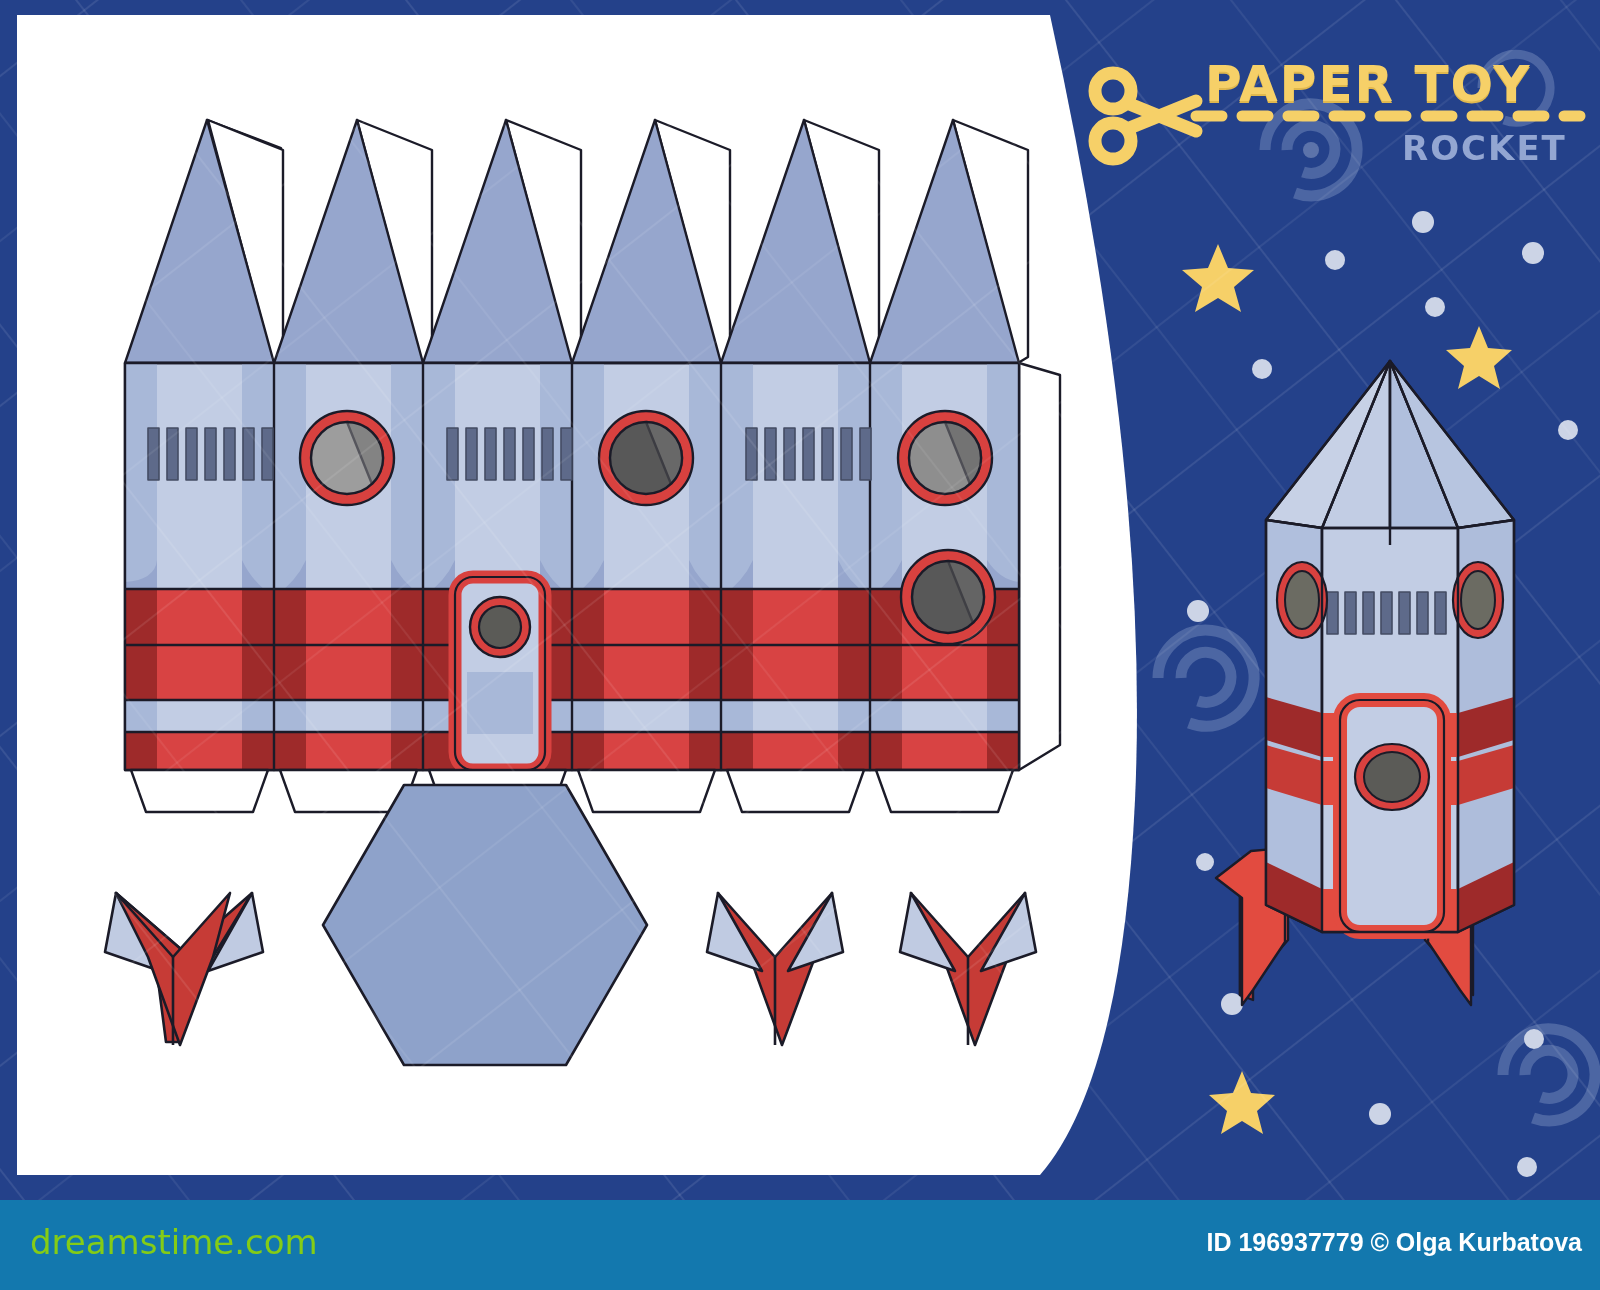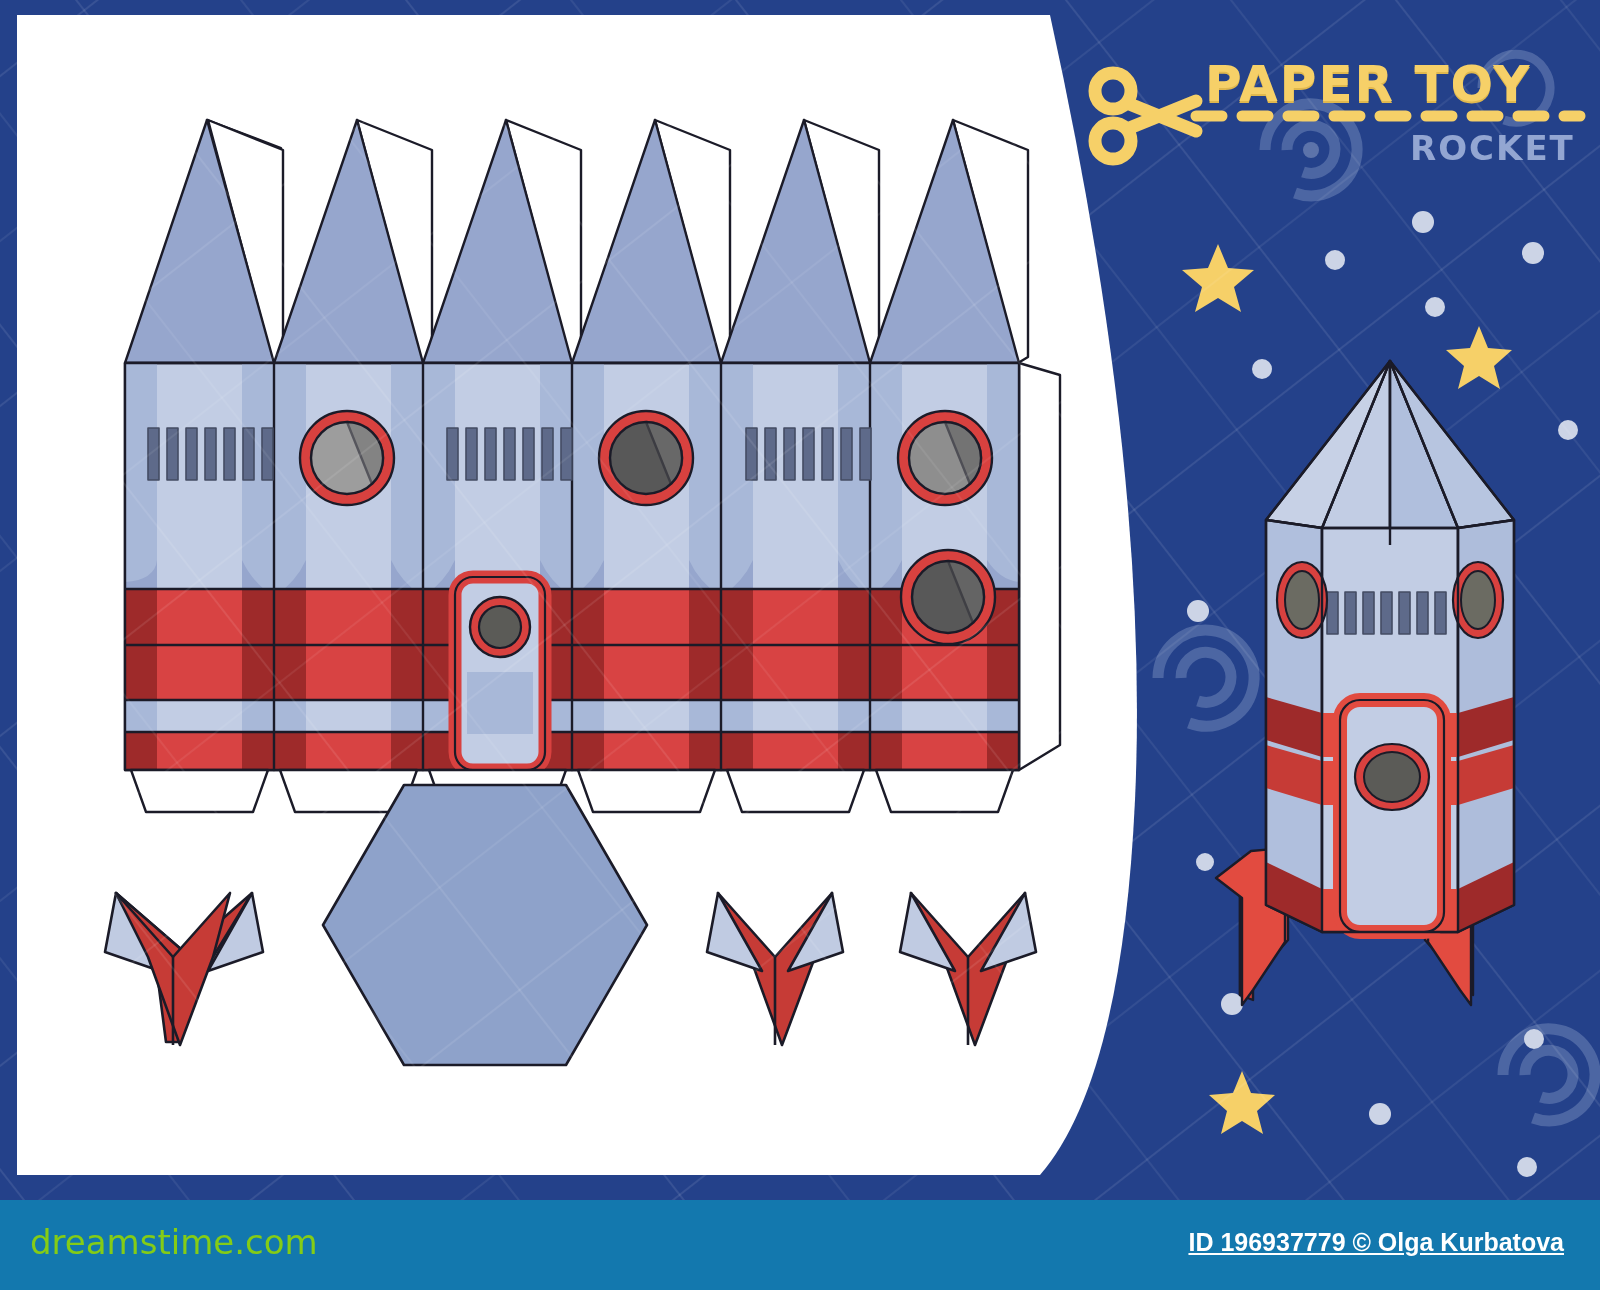--- a/index.html
+++ b/index.html
@@ -13,32 +13,31 @@
   svg.layer{position:absolute;left:0;top:0;width:1600px;height:1290px;display:block;}
   #title-paper-toy{
     position:absolute; left:1205px; top:55px;
     font-size:50px; font-weight:bold; letter-spacing:2px;
     color:#f6d068; font-family:"DejaVu Sans", sans-serif;
     text-shadow:0 2px 0 #e0b84e;
   }
   #title-rocket{
     position:absolute; left:1402px; top:128px;
     font-size:34px; font-weight:bold; letter-spacing:2px;
-    color:#93a6d2; font-family:"DejaVu Sans", sans-serif;margin-left:8px;
+    color:#93a6d2; font-family:"DejaVu Sans", sans-serif;
   }
   #dt-logo{
     position:absolute; left:30px; top:1222px;
     font-size:34px; color:#84cc16; letter-spacing:0px;
     font-family:"DejaVu Sans", sans-serif;
   }
   #dt-credit{
-    position:absolute; right:36px; top:1228px;
+    position:absolute; right:18px; top:1228px;
     font-size:25px; color:#ffffff; font-weight:bold;
     font-family:"Liberation Sans", sans-serif;
-    text-decoration:underline;
   }
   #footer-bar{
     position:absolute;left:0;top:1200px;width:1600px;height:90px;background:#1378ae;
   }
 </style>
 </head>
 <body>
 
 <div id="stage">
 

